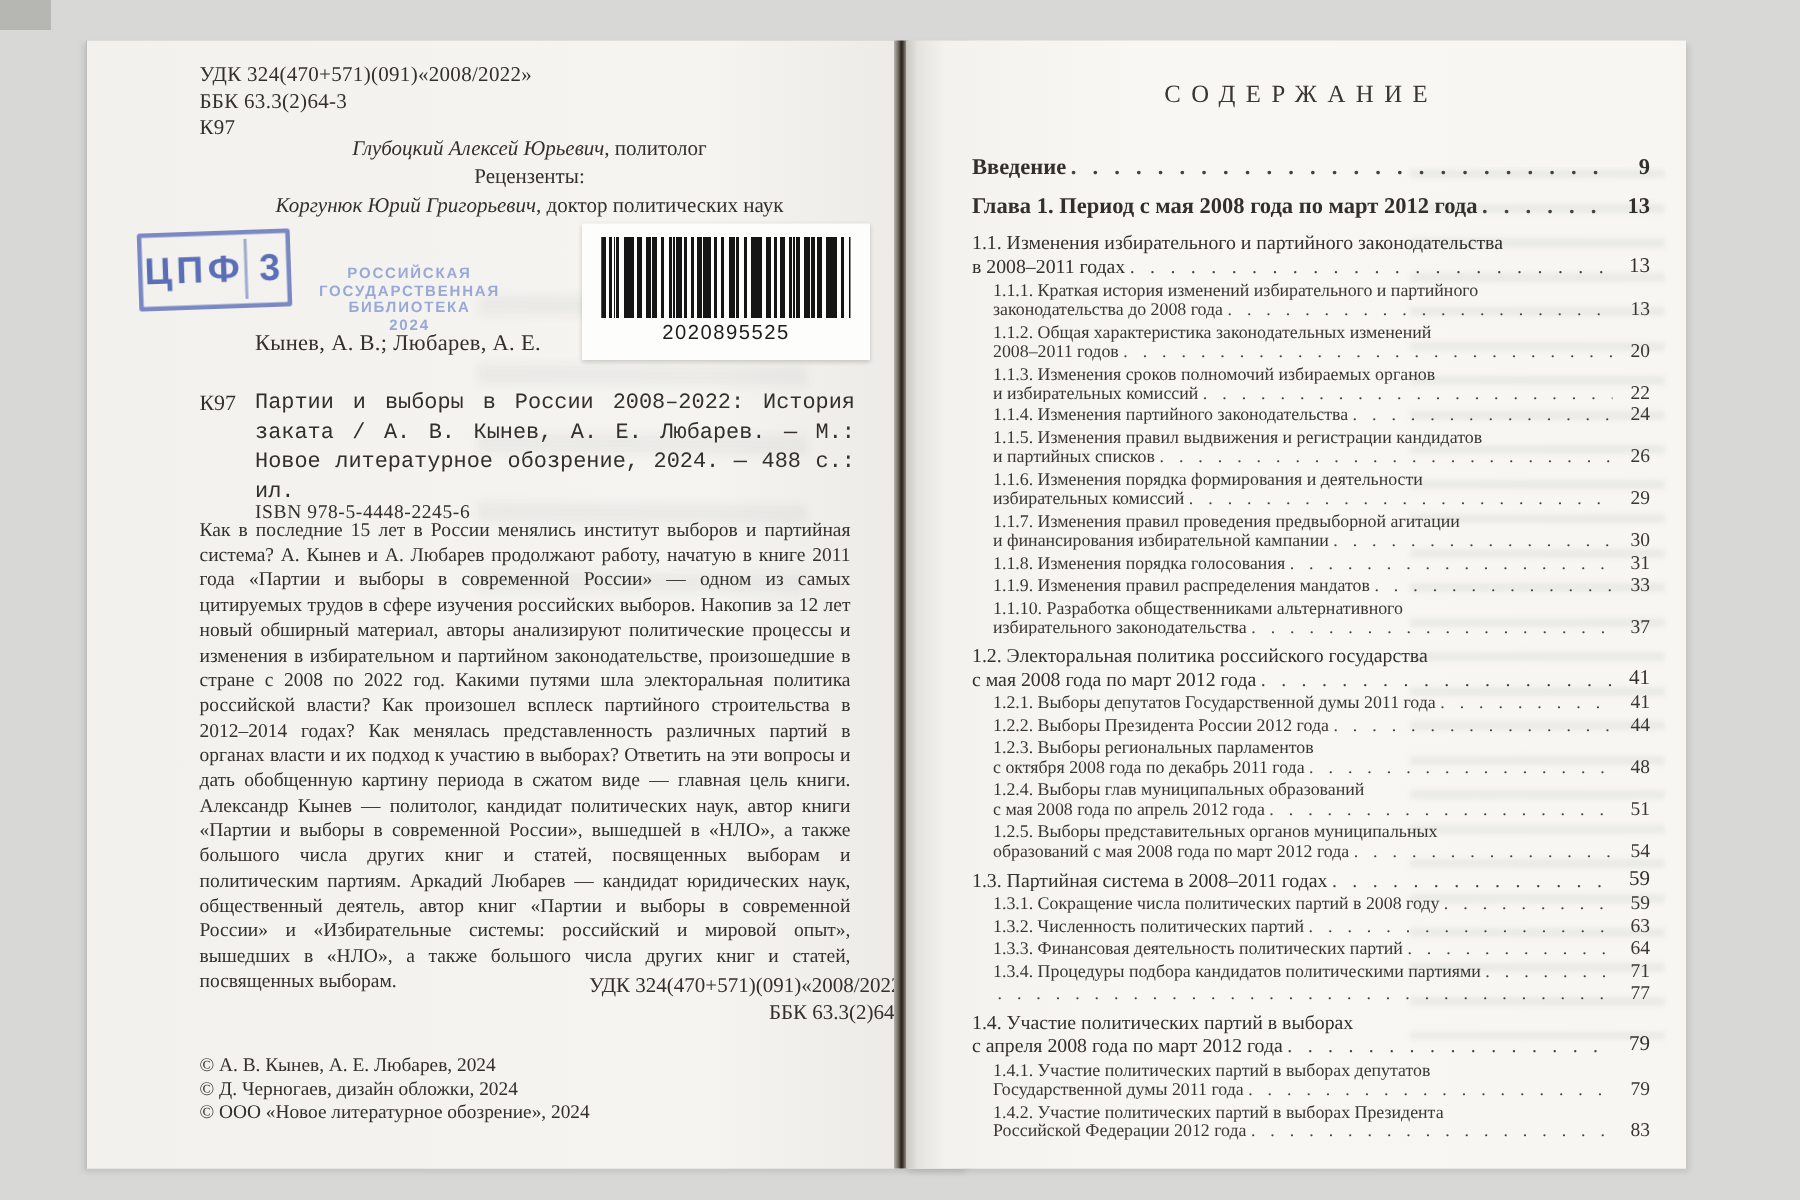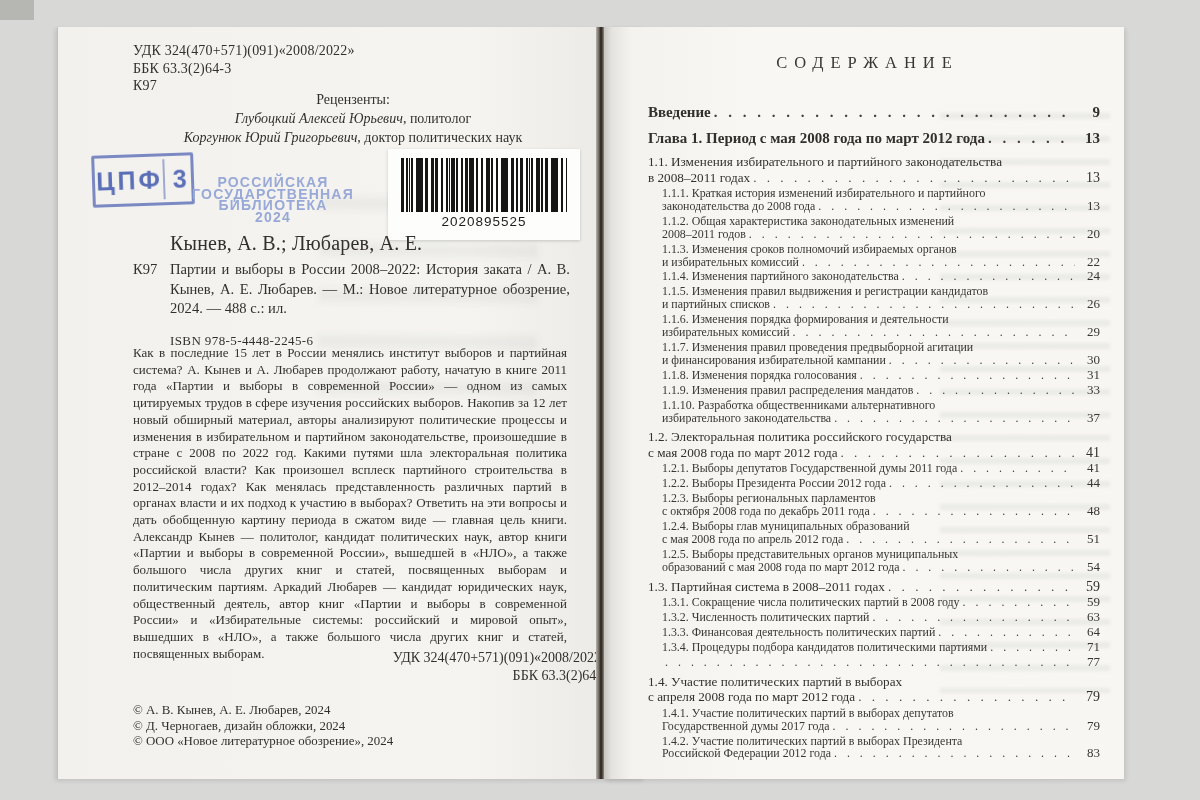--- a/index.html
+++ b/index.html
@@ -36,42 +36,42 @@
     transform:rotate(-2deg);
     display:flex;align-items:center;justify-content:center;
     font-family:"Liberation Sans",sans-serif;font-weight:bold;
     font-size:25px;letter-spacing:3px;color:rgba(70,92,175,.88);
     filter:blur(.3px);
   }
   .stamp::after{content:"";position:absolute;right:27%;top:3px;bottom:3px;width:2px;background:rgba(76,97,178,.5);}
   .library-mark{
     position:absolute;left:105px;top:150px;width:220px;text-align:center;
     font-family:"Liberation Sans",sans-serif;font-weight:bold;
-    font-size:14px;line-height:11.5px;letter-spacing:1.2px;color:#98a9d7;
+    font-size:10px;line-height:11.5px;letter-spacing:1.2px;color:#98a9d7;
     filter:blur(.4px);
   }
   .barcode{
     position:absolute;left:330px;top:122px;width:192px;height:91px;
     background:#fdfdfc;border-radius:0;box-shadow:0 1px 3px rgba(0,0,0,.18);
   }
   .barcode .bars{
     margin:9px 13px 0 13px;height:54px;
     background:
       repeating-linear-gradient(90deg,#151515 0 2px,transparent 2px 5px),
       repeating-linear-gradient(90deg,#151515 0 1px,transparent 1px 8px),
       repeating-linear-gradient(90deg,#151515 0 3px,transparent 3px 17px);
   }
   .barcode .num{
     text-align:center;margin-top:2px;
     font-family:"Liberation Sans",sans-serif;font-size:13.5px;letter-spacing:1px;color:#1d1d1d;
   }
-  .authors-line{position:absolute;left:112px;top:205px;font-size:20px;letter-spacing:.2px;}
+  .authors-line{position:absolute;left:112px;top:194px;font-size:15px;letter-spacing:.2px;}
   .bib{position:absolute;left:75px;top:233px;width:437px;display:flex;}
   .bib .code{flex:none;width:37px;font-size:14.6px;line-height:19.6px;}
-  .bib .txt{flex:1;font-size:14.6px;line-height:19.6px;text-align:justify;}
+  .bib .txt{flex:1;font-size:14.6px;line-height:19.6px;text-align:justify;font-family:Liberation Mono, monospace;}
   .isbn{position:absolute;left:112px;top:292px;font-size:13px;font-weight:normal;letter-spacing:.4px;margin-top:14px;}
   .annotation{
     position:absolute;left:75px;top:318px;width:434px;
     font-size:13px;line-height:16.7px;text-align:justify;color:#34312d;
   }
   .udc-bottom{position:absolute;right:38px;top:622px;text-align:right;font-size:14px;line-height:17.5px;}
   .copyrights{position:absolute;left:75px;top:676px;font-size:12.9px;line-height:15.6px;}
   .ghost-left{
     position:absolute;left:260px;top:170px;width:220px;height:200px;
     background:repeating-linear-gradient(180deg,rgba(150,155,148,.10) 0 14px,transparent 14px 46px);
@@ -112,22 +112,22 @@
   <div class="page page-left">
     <div class="ghost-left"></div>
 
     <div class="udc-top">
       <div>УДК 324(470+571)(091)«2008/2022»</div>
       <div>ББК 63.3(2)64-3</div>
       <div>К97</div>
     </div>
 
     <div class="reviewers">
+      <div><em>Глубоцкий Алексей Юрьевич</em><span>, политолог</span></div>
       <div>Рецензенты:</div>
-      <div><em>Глубоцкий Алексей Юрьевич</em><span>, политолог</span></div>
       <div><em>Коргунюк Юрий Григорьевич</em><span>, доктор политических наук</span></div>
     </div>
 
     <div class="stamp">ЦПФ 3</div>
 
     <div class="library-mark">
       <div>РОССИЙСКАЯ</div>
       <div>ГОСУДАРСТВЕННАЯ</div>
       <div>БИБЛИОТЕКА</div>
       <div>2024</div>
@@ -385,21 +385,21 @@
             <span class="t">с апреля 2008 года по март 2012 года</span>
             <span class="leader"></span>
             <span class="pg">79</span>
           </div>
         </div>
         <div class="toc-entry lvl-h3">
           <div class="toc-line">
             <span class="t">1.4.1. Участие политических партий в выборах депутатов</span>
           </div>
           <div class="toc-line last">
-            <span class="t">Государственной думы 2017 года</span>
+            <span class="t">Государственной думы 2011 года</span>
             <span class="leader"></span>
             <span class="pg">79</span>
           </div>
         </div>
         <div class="toc-entry lvl-h3">
           <div class="toc-line">
             <span class="t">1.4.2. Участие политических партий в выборах Президента</span>
           </div>
           <div class="toc-line last">
             <span class="t">Российской Федерации 2012 года</span>

